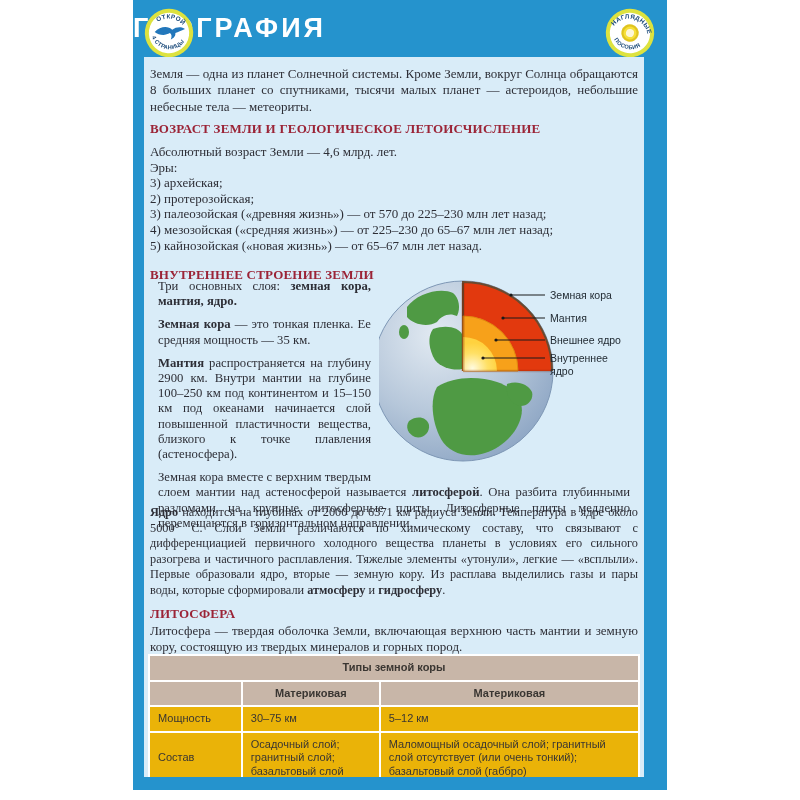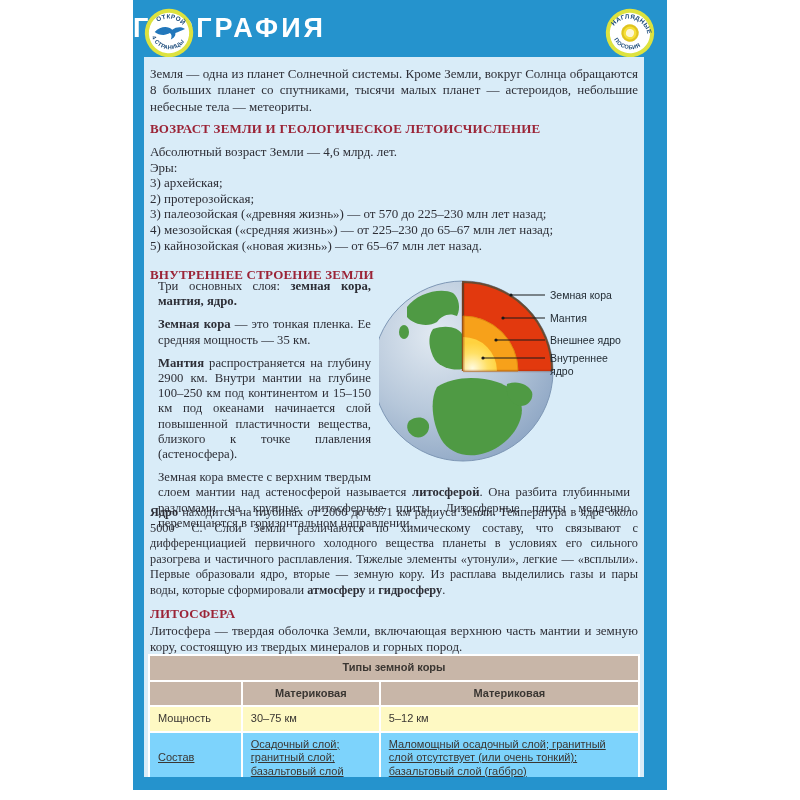--- a/index.html
+++ b/index.html
@@ -26,22 +26,22 @@
   .p5{top:448px;font-size:12.3px;line-height:15.5px;color:#2d2e36;text-align:justify;}
   .h-litho{top:549px;}
   .litho-text{top:566px;font-size:13px;line-height:16.2px;}
   .b{font-weight:bold;}
   .diagram{float:right;width:259px;height:206px;margin:0 0 2px 8px;}
   .crust-table{position:absolute;left:4px;top:597px;width:492px;border-collapse:separate;border-spacing:2px;
     background:#ffffff;font-family:"Liberation Sans",sans-serif;font-size:11px;color:#3a3632;line-height:13.5px;}
   .crust-table td{padding:5px 8px;vertical-align:middle;}
   .t-head{background:#c8b6a8;font-weight:bold;text-align:center;}
   .t-label{text-align:left;}
-  .row-power td{background:#fef9c3;}
-  .row-compound td{background:#7dd3fc;text-decoration:underline;}
+  .row-power td{background:#eab308;}
+  .row-compound td{background:#eab308;}
   .row-location td{background:#dbe8c7;}
   svg text{font-family:"Liberation Sans",sans-serif;}
   .diag-label{font-size:10.5px;fill:#222b33;}
   .badge-text{font-size:7px;font-weight:bold;fill:#1b4a7a;letter-spacing:0.4px;}
   .badge-text-sm{font-size:6.3px;font-weight:bold;fill:#1b4a7a;letter-spacing:0.3px;}
 </style>
 </head>
 <body>
 
 <div class="page">

